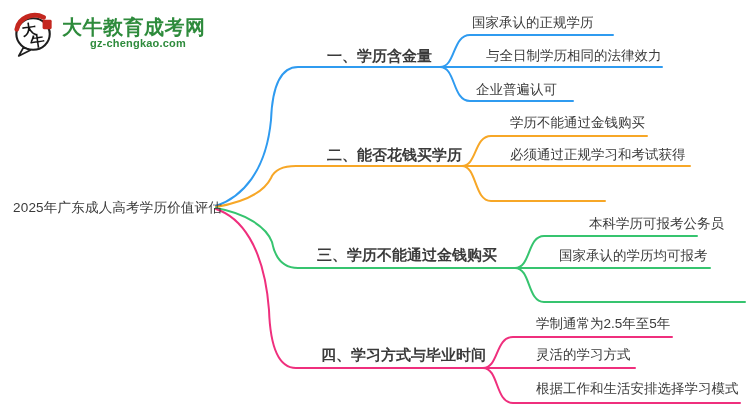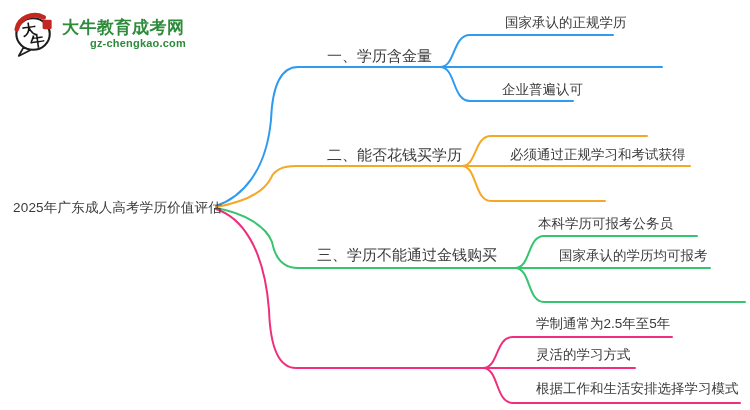--- a/index.html
+++ b/index.html
@@ -19,29 +19,29 @@
     position:absolute;
     color:var(--text-color);
     white-space:nowrap;
     line-height:17px;
   }
   .root{
     position:absolute;left:13px;top:199px;
     font-size:13.5px;font-weight:500;color:var(--text-color);
     white-space:nowrap;letter-spacing:.2px;text-align:center;
   }
-  .blabel{font-size:15px;font-weight:400;}
+  .blabel{font-size:15px;font-weight:700;}
   .child{font-size:13.5px;}
   .logo{
     position:absolute;left:13px;top:11px;
     display:flex;align-items:center;gap:7px;
     cursor:pointer;
   }
   .logo-title{
-    font-size:17px;font-weight:bold;color:var(--brand);
+    font-size:20px;font-weight:bold;color:var(--brand);
     line-height:17px;letter-spacing:.5px;
   }
   .logo-domain{
     font-size:11px;font-weight:bold;color:var(--brand);
     line-height:14px;letter-spacing:.2px;margin-left:28px;
   }
 </style>
 </head>
 <body>
 
@@ -89,26 +89,29 @@
       <div class="logo-title">大牛教育成考网</div>
       <div class="logo-domain">gz-chengkao.com</div>
     </div>
   </div>
 
   <div class="root">2025年广东成人高考学历价值评估</div>
 
   <div class="node blabel" style="left:327px;top:47px">一、学历含金量</div>
   <div class="node blabel" style="left:327px;top:146px">二、能否花钱买学历</div>
   <div class="node blabel" style="left:317px;top:246px">三、学历不能通过金钱购买</div>
+  <div class="node blabel" style="left:321px;top:346px">四、学习方式与毕业时间</div>
 
-  <div class="node child" style="left:505px;top:14px">国家承认的正规学历</div>
-  <div class="node child" style="left:502px;top:81px">企业普遍认可</div>
+  <div class="node child" style="left:472px;top:14px">国家承认的正规学历</div>
+  <div class="node child" style="left:486px;top:47px">与全日制学历相同的法律效力</div>
+  <div class="node child" style="left:476px;top:81px">企业普遍认可</div>
 
+  <div class="node child" style="left:510px;top:114px">学历不能通过金钱购买</div>
   <div class="node child" style="left:510px;top:146px">必须通过正规学习和考试获得</div>
 
-  <div class="node child" style="left:538px;top:215px">本科学历可报考公务员</div>
+  <div class="node child" style="left:589px;top:215px">本科学历可报考公务员</div>
   <div class="node child" style="left:559px;top:247px">国家承认的学历均可报考</div>
 
   <div class="node child" style="left:536px;top:315px">学制通常为2.5年至5年</div>
   <div class="node child" style="left:536px;top:346px">灵活的学习方式</div>
   <div class="node child" style="left:536px;top:380px">根据工作和生活安排选择学习模式</div>
 
 </div>
 
 </body></html>

